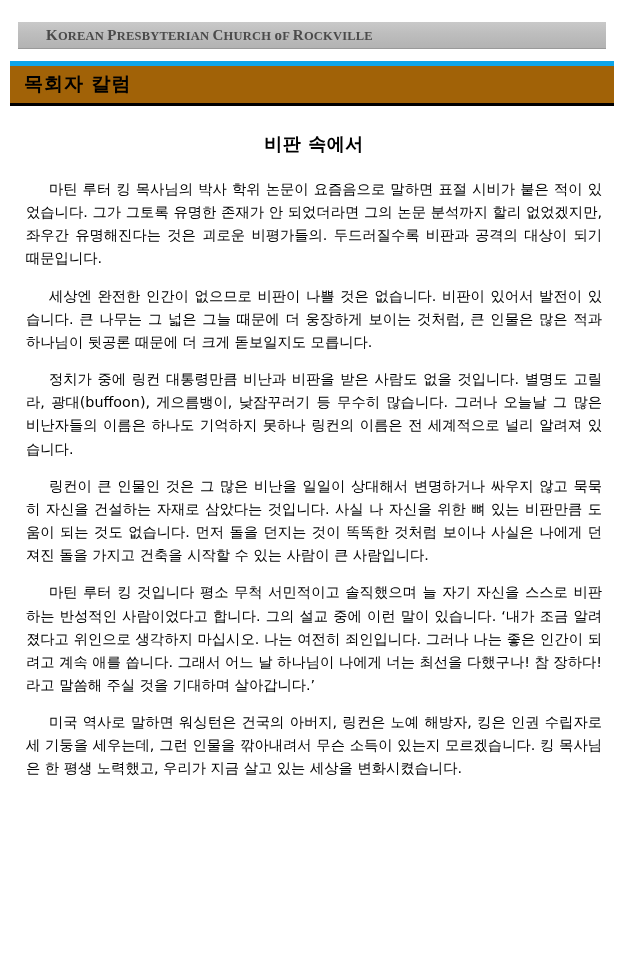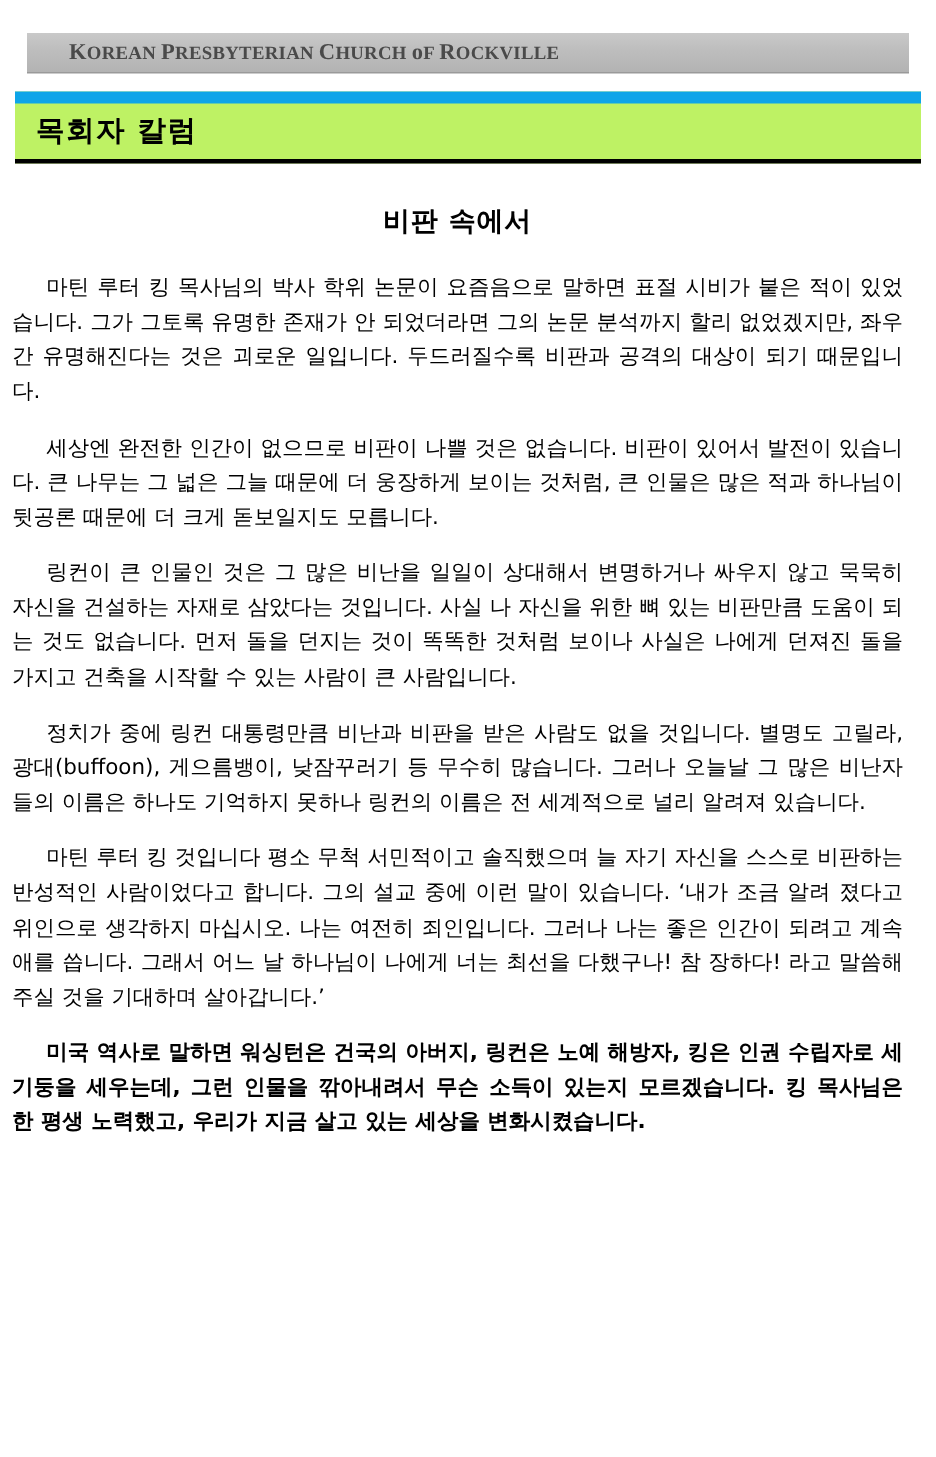--- a/index.html
+++ b/index.html
@@ -40,36 +40,36 @@
     padding-left: 28px;
     white-space: nowrap;
   }
   .masthead-title .big {
     font-size: 15px;
   }
 
   
   .section-bar {
     margin: 12px 10px 0 10px;
-    border-top: 8px solid #0ea5e9;
+    border-top: 5px solid #0ea5e9;
     border-bottom: 3px solid #000;
     padding: 5px 0 6px 14px;
-    background: #bef264;
+    background: #a16207;
   }
   .section-title {
     font-family: "DejaVu Sans", sans-serif;
     font-weight: bold;
     font-size: 19px;
     letter-spacing: 1px;
     color: #000;
   }
 
   
   .article {
-    padding: 0 22px 0 8px;
+    padding: 0 22px 0 26px;
   }
   .article-title {
     text-align: center;
     font-family: "DejaVu Sans", sans-serif;
     font-weight: bold;
     font-size: 18px;
     margin-top: 26px;
     margin-bottom: 22px;
     letter-spacing: 0.5px;
   }
@@ -78,40 +78,39 @@
     font-size: 14.3px;
     line-height: 1.62;
     text-align: justify;
     text-justify: inter-character;
     margin: 0 0 14px 0;
     text-indent: 1.6em;
     word-break: break-all;
   }
   .para:last-child {
     margin-bottom: 16px;
-    font-weight: bold;
   }
 </style>
 </head>
 <body>
 
 <div class="page">
 
   <div class="masthead">
     <div class="masthead-title"><span class="big">K</span>OREAN <span class="big">P</span>RESBYTERIAN <span class="big">C</span>HURCH <span class="big">o</span>F <span class="big">R</span>OCKVILLE</div>
   </div>
 
   <div class="section-bar">
     <div class="section-title">목회자 칼럼</div>
   </div>
 
   <div class="article">
     <div class="article-title">비판 속에서</div>
 
-    <p class="para">마틴 루터 킹 목사님의 박사 학위 논문이 요즘음으로 말하면 표절 시비가 붙은 적이 있었습니다.   그가 그토록 유명한 존재가 안 되었더라면 그의 논문 분석까지 할리 없었겠지만, 좌우간 유명해진다는 것은 괴로운 일입니다.   두드러질수록 비판과 공격의 대상이 되기 때문입니다.</p>
+    <p class="para">마틴 루터 킹 목사님의 박사 학위 논문이 요즘음으로 말하면 표절 시비가 붙은 적이 있었습니다.   그가 그토록 유명한 존재가 안 되었더라면 그의 논문 분석까지 할리 없었겠지만, 좌우간 유명해진다는 것은 괴로운 비평가들의.   두드러질수록 비판과 공격의 대상이 되기 때문입니다.</p>
     <p class="para">세상엔 완전한 인간이 없으므로 비판이 나쁠 것은 없습니다.   비판이 있어서 발전이 있습니다.   큰 나무는 그 넓은 그늘 때문에 더 웅장하게 보이는 것처럼, 큰 인물은 많은 적과 하나님이 뒷공론 때문에 더 크게 돋보일지도 모릅니다.</p>
+    <p class="para">정치가 중에 링컨 대통령만큼 비난과 비판을 받은 사람도 없을 것입니다.   별명도 고릴라, 광대(buffoon), 게으름뱅이, 낮잠꾸러기 등 무수히 많습니다.   그러나 오늘날 그 많은 비난자들의 이름은 하나도 기억하지 못하나 링컨의 이름은 전 세계적으로 널리 알려져 있습니다.</p>
     <p class="para">링컨이 큰 인물인 것은 그 많은 비난을 일일이 상대해서 변명하거나 싸우지 않고 묵묵히 자신을 건설하는 자재로 삼았다는 것입니다.   사실 나 자신을 위한 뼈 있는 비판만큼 도움이 되는 것도 없습니다.   먼저 돌을 던지는 것이 똑똑한 것처럼 보이나 사실은 나에게 던져진 돌을 가지고 건축을 시작할 수 있는 사람이 큰 사람입니다.</p>
-    <p class="para">정치가 중에 링컨 대통령만큼 비난과 비판을 받은 사람도 없을 것입니다.   별명도 고릴라, 광대(buffoon), 게으름뱅이, 낮잠꾸러기 등 무수히 많습니다.   그러나 오늘날 그 많은 비난자들의 이름은 하나도 기억하지 못하나 링컨의 이름은 전 세계적으로 널리 알려져 있습니다.</p>
     <p class="para">마틴 루터 킹 것입니다 평소 무척 서민적이고 솔직했으며 늘 자기 자신을 스스로 비판하는 반성적인 사람이었다고 합니다.   그의 설교 중에 이런 말이 있습니다.   ‘내가 조금 알려 졌다고 위인으로 생각하지 마십시오.   나는 여전히 죄인입니다.   그러나 나는 좋은 인간이 되려고 계속 애를 씁니다.   그래서 어느 날 하나님이 나에게 너는 최선을 다했구나! 참 장하다! 라고 말씀해 주실 것을 기대하며 살아갑니다.’</p>
     <p class="para">미국 역사로 말하면 워싱턴은 건국의 아버지, 링컨은 노예 해방자, 킹은 인권 수립자로 세 기둥을 세우는데, 그런 인물을 깎아내려서 무슨 소득이 있는지 모르겠습니다.   킹 목사님은 한 평생 노력했고, 우리가 지금 살고 있는 세상을 변화시켰습니다.</p>
   </div>
 
 </div>
 
 </body></html>

